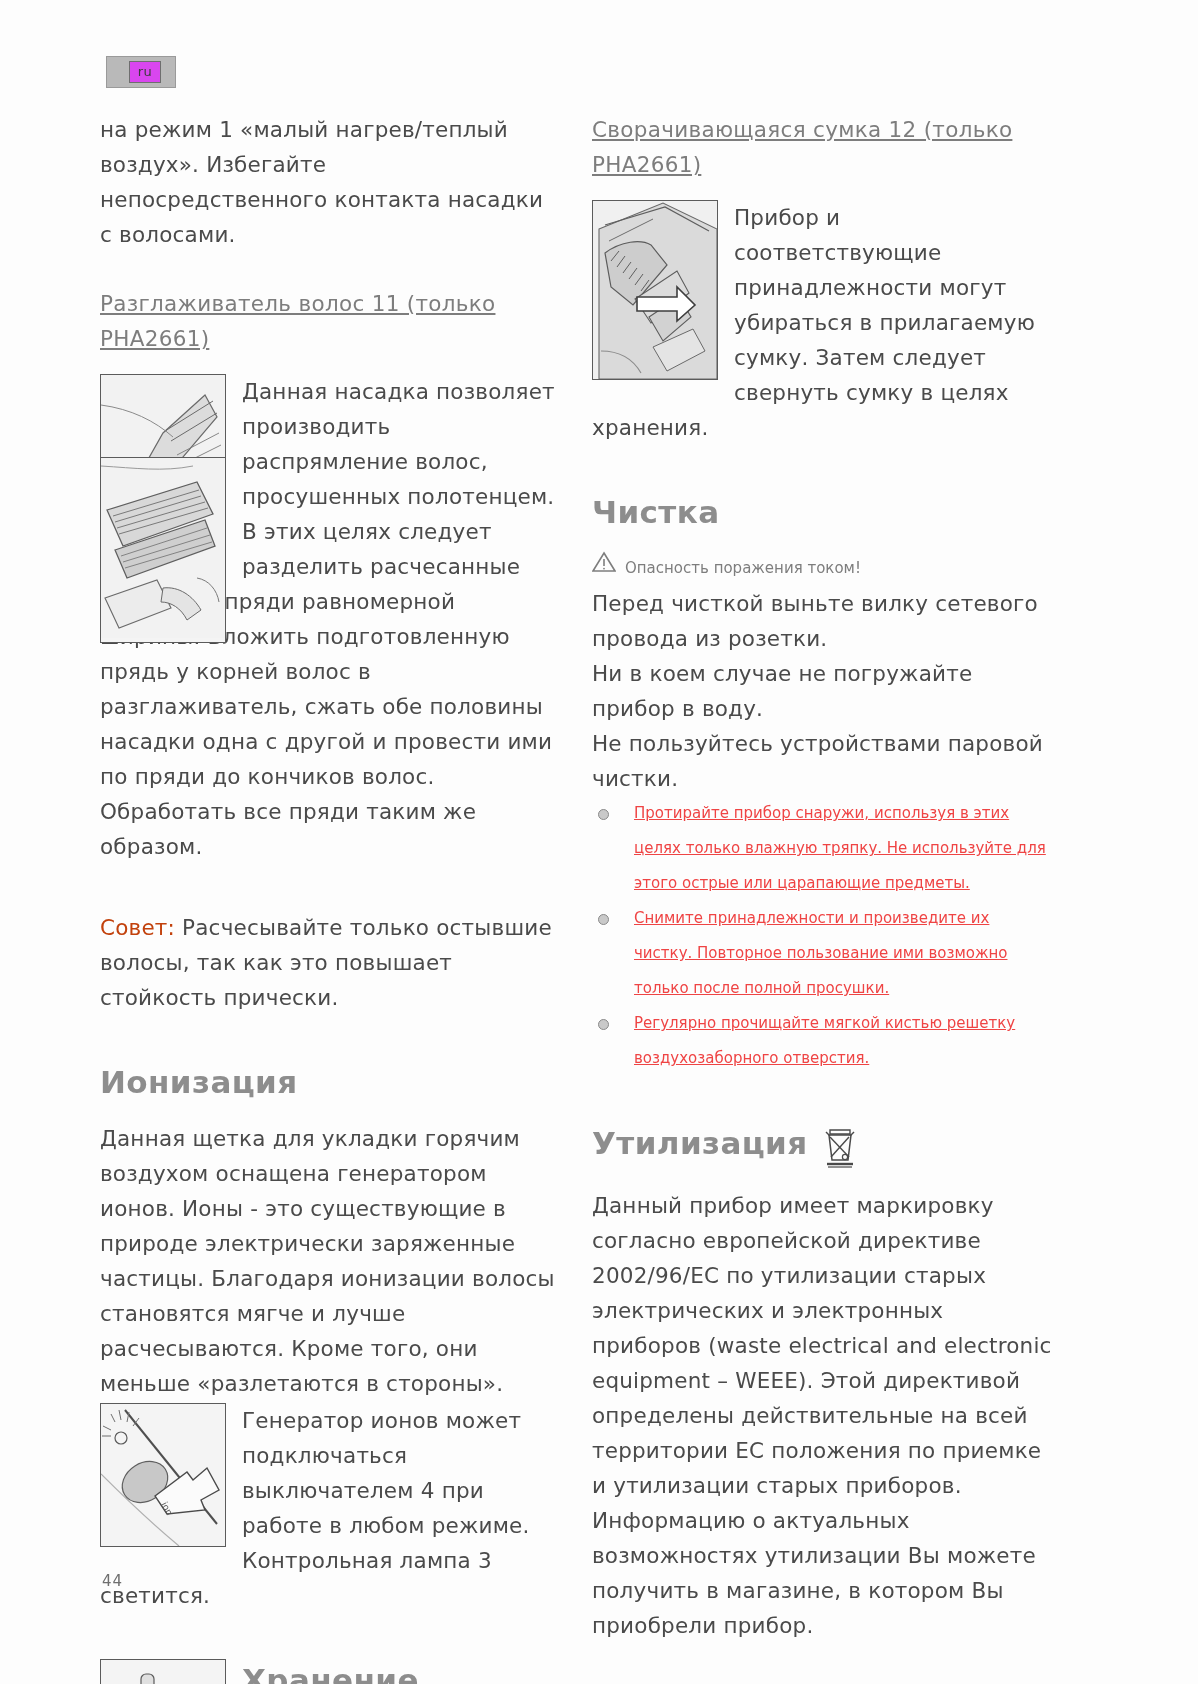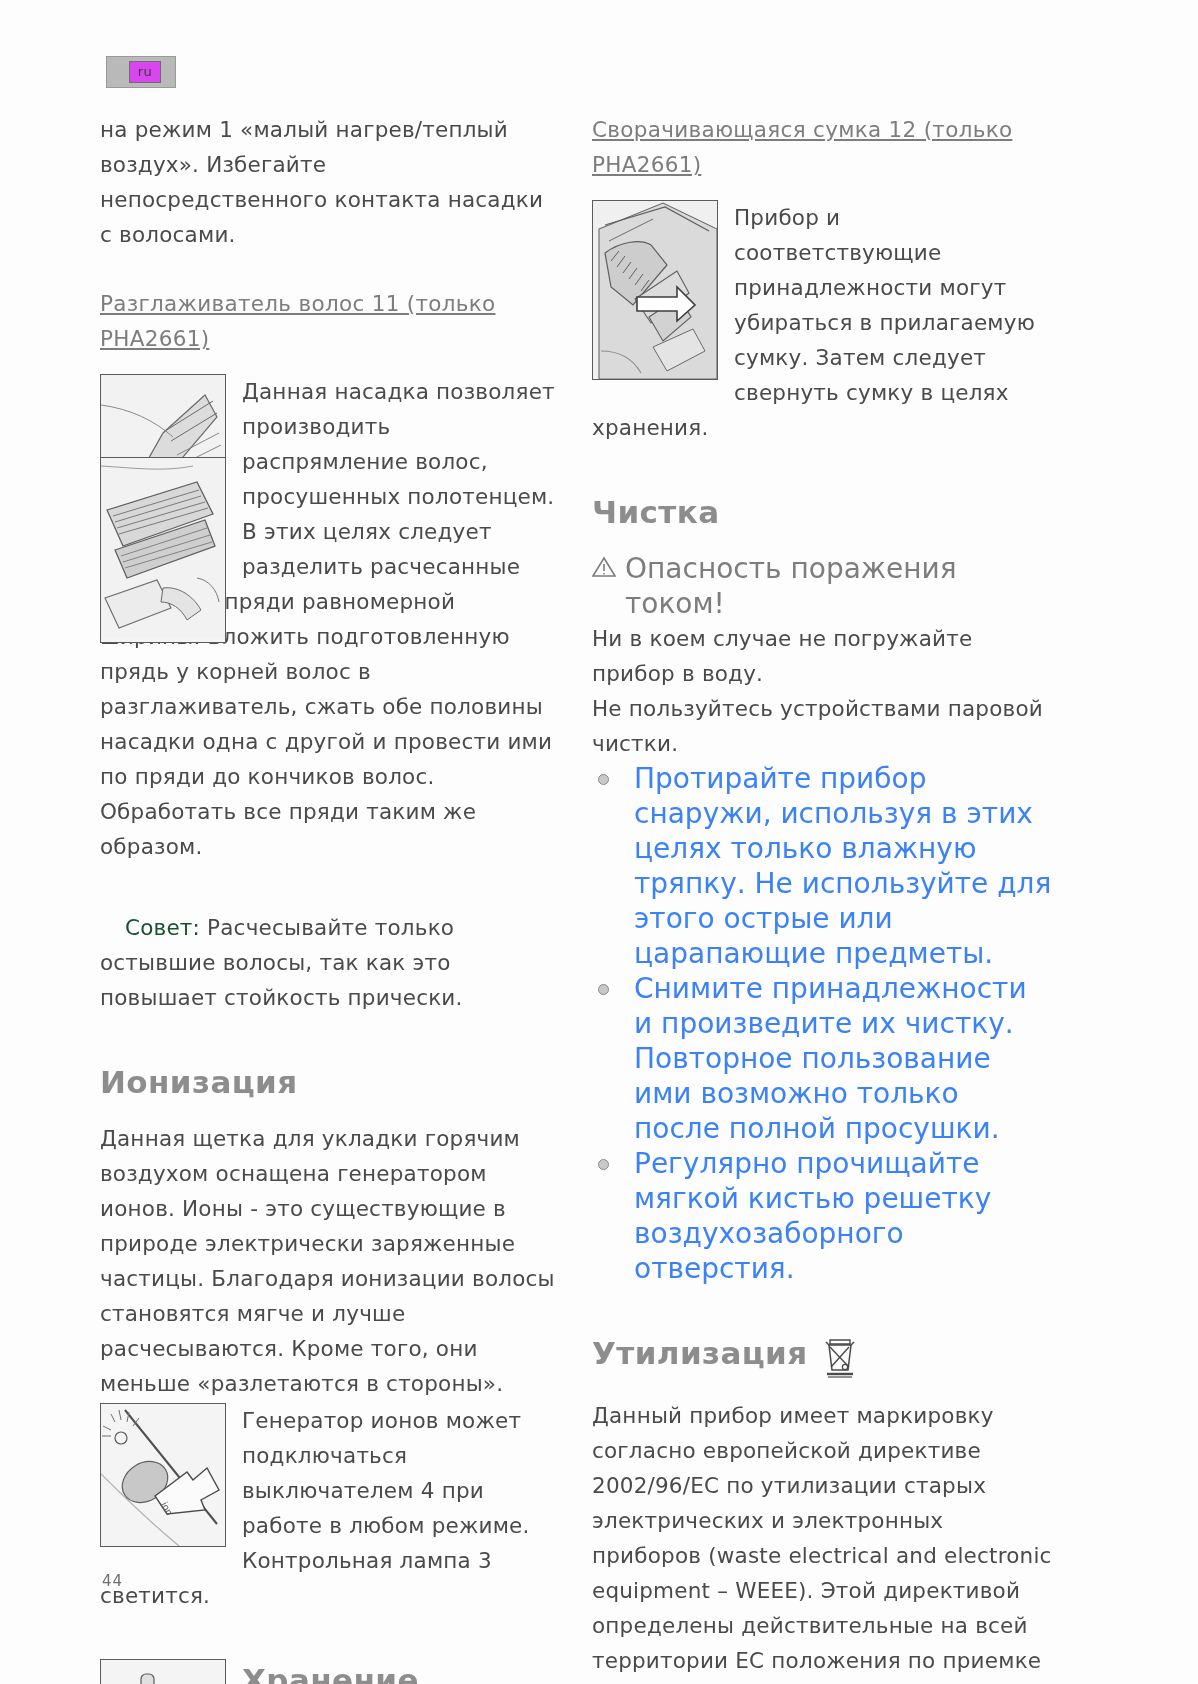--- a/index.html
+++ b/index.html
@@ -72,21 +72,21 @@
   .big-heading {
     font-size: 31px;
     line-height: 42px;
     color: #8d8d8d;
     font-weight: bold;
     letter-spacing: 0.4px;
     margin: 0;
     display: flex;
     gap: 14px;
   }
-  .tip-label { color: #14532d; margin-left: 25px; }
+  .tip-label { color: #c2410c; }
 
   
   .illus {
     background: #f4f4f4;
     border: 1.4px solid #5b5b5b;
     position: relative;
     overflow: hidden;
   }
   .float-left { float: left; margin: 0 16px 6px 0; }
   .clear { clear: both; }
@@ -98,43 +98,44 @@
 
   
   ul.bullets {
     list-style: none;
     margin: 0;
     padding: 0;
   }
   ul.bullets li {
     position: relative;
     padding-left: 42px;
-    font-size: 28px;
+    font-size: 15px;
     line-height: 35px;
-    color: #3b82f6;
+    color: #ef4444;
     margin-bottom: 0;
+    text-decoration: underline;
   }
   ul.bullets li .dot {
     position: absolute;
     left: 6px;
     top: 13px;
     width: 9px;
     height: 9px;
     border-radius: 50%;
     border: 1.5px solid #8a8a8a;
     background: #c9c9c9;
   }
 
   
   .warn-line {
     display: flex;
     align-items: baseline;
     gap: 9px;
     color: #7d7d7d;
-    font-size: 28px;
+    font-size: 15px;
     line-height: 35px;
   }
   .tri { flex: 0 0 auto; }
 
   
   .page-number {
     position: absolute;
     left: 102px;
     top: 1572px;
     font-size: 15px;
@@ -327,20 +328,21 @@
 
     <div class="warn-line">
       <svg class="tri" width="24" height="22" viewBox="0 0 24 22">
         <path d="M12 2 L23 20 L1 20 Z" fill="none" stroke="#7d7d7d" stroke-width="1.6"></path>
         <path d="M12 8 L12 15" stroke="#7d7d7d" stroke-width="1.6"></path>
         <circle cx="12" cy="17.6" r="0.9" fill="#7d7d7d"></circle>
       </svg>
       <span>Опасность поражения током!</span>
     </div>
 
+    <p class="para">Перед чисткой выньте вилку сетевого провода из розетки.</p>
     <p class="para">Ни в коем случае не погружайте прибор в воду.</p>
     <p class="para">Не пользуйтесь устройствами паровой чистки.</p>
 
     <ul class="bullets">
       <li><span class="dot"></span><span>Протирайте прибор снаружи, используя в этих целях только влажную тряпку. Не используйте для этого острые или царапающие предметы.</span></li>
       <li><span class="dot"></span><span>Снимите принадлежности и произведите их чистку. Повторное пользование ими возможно только после полной просушки.</span></li>
       <li><span class="dot"></span><span>Регулярно прочищайте мягкой кистью решетку воздухозаборного отверстия.</span></li>
     </ul>
 
     <div class="gap-lg"></div>

